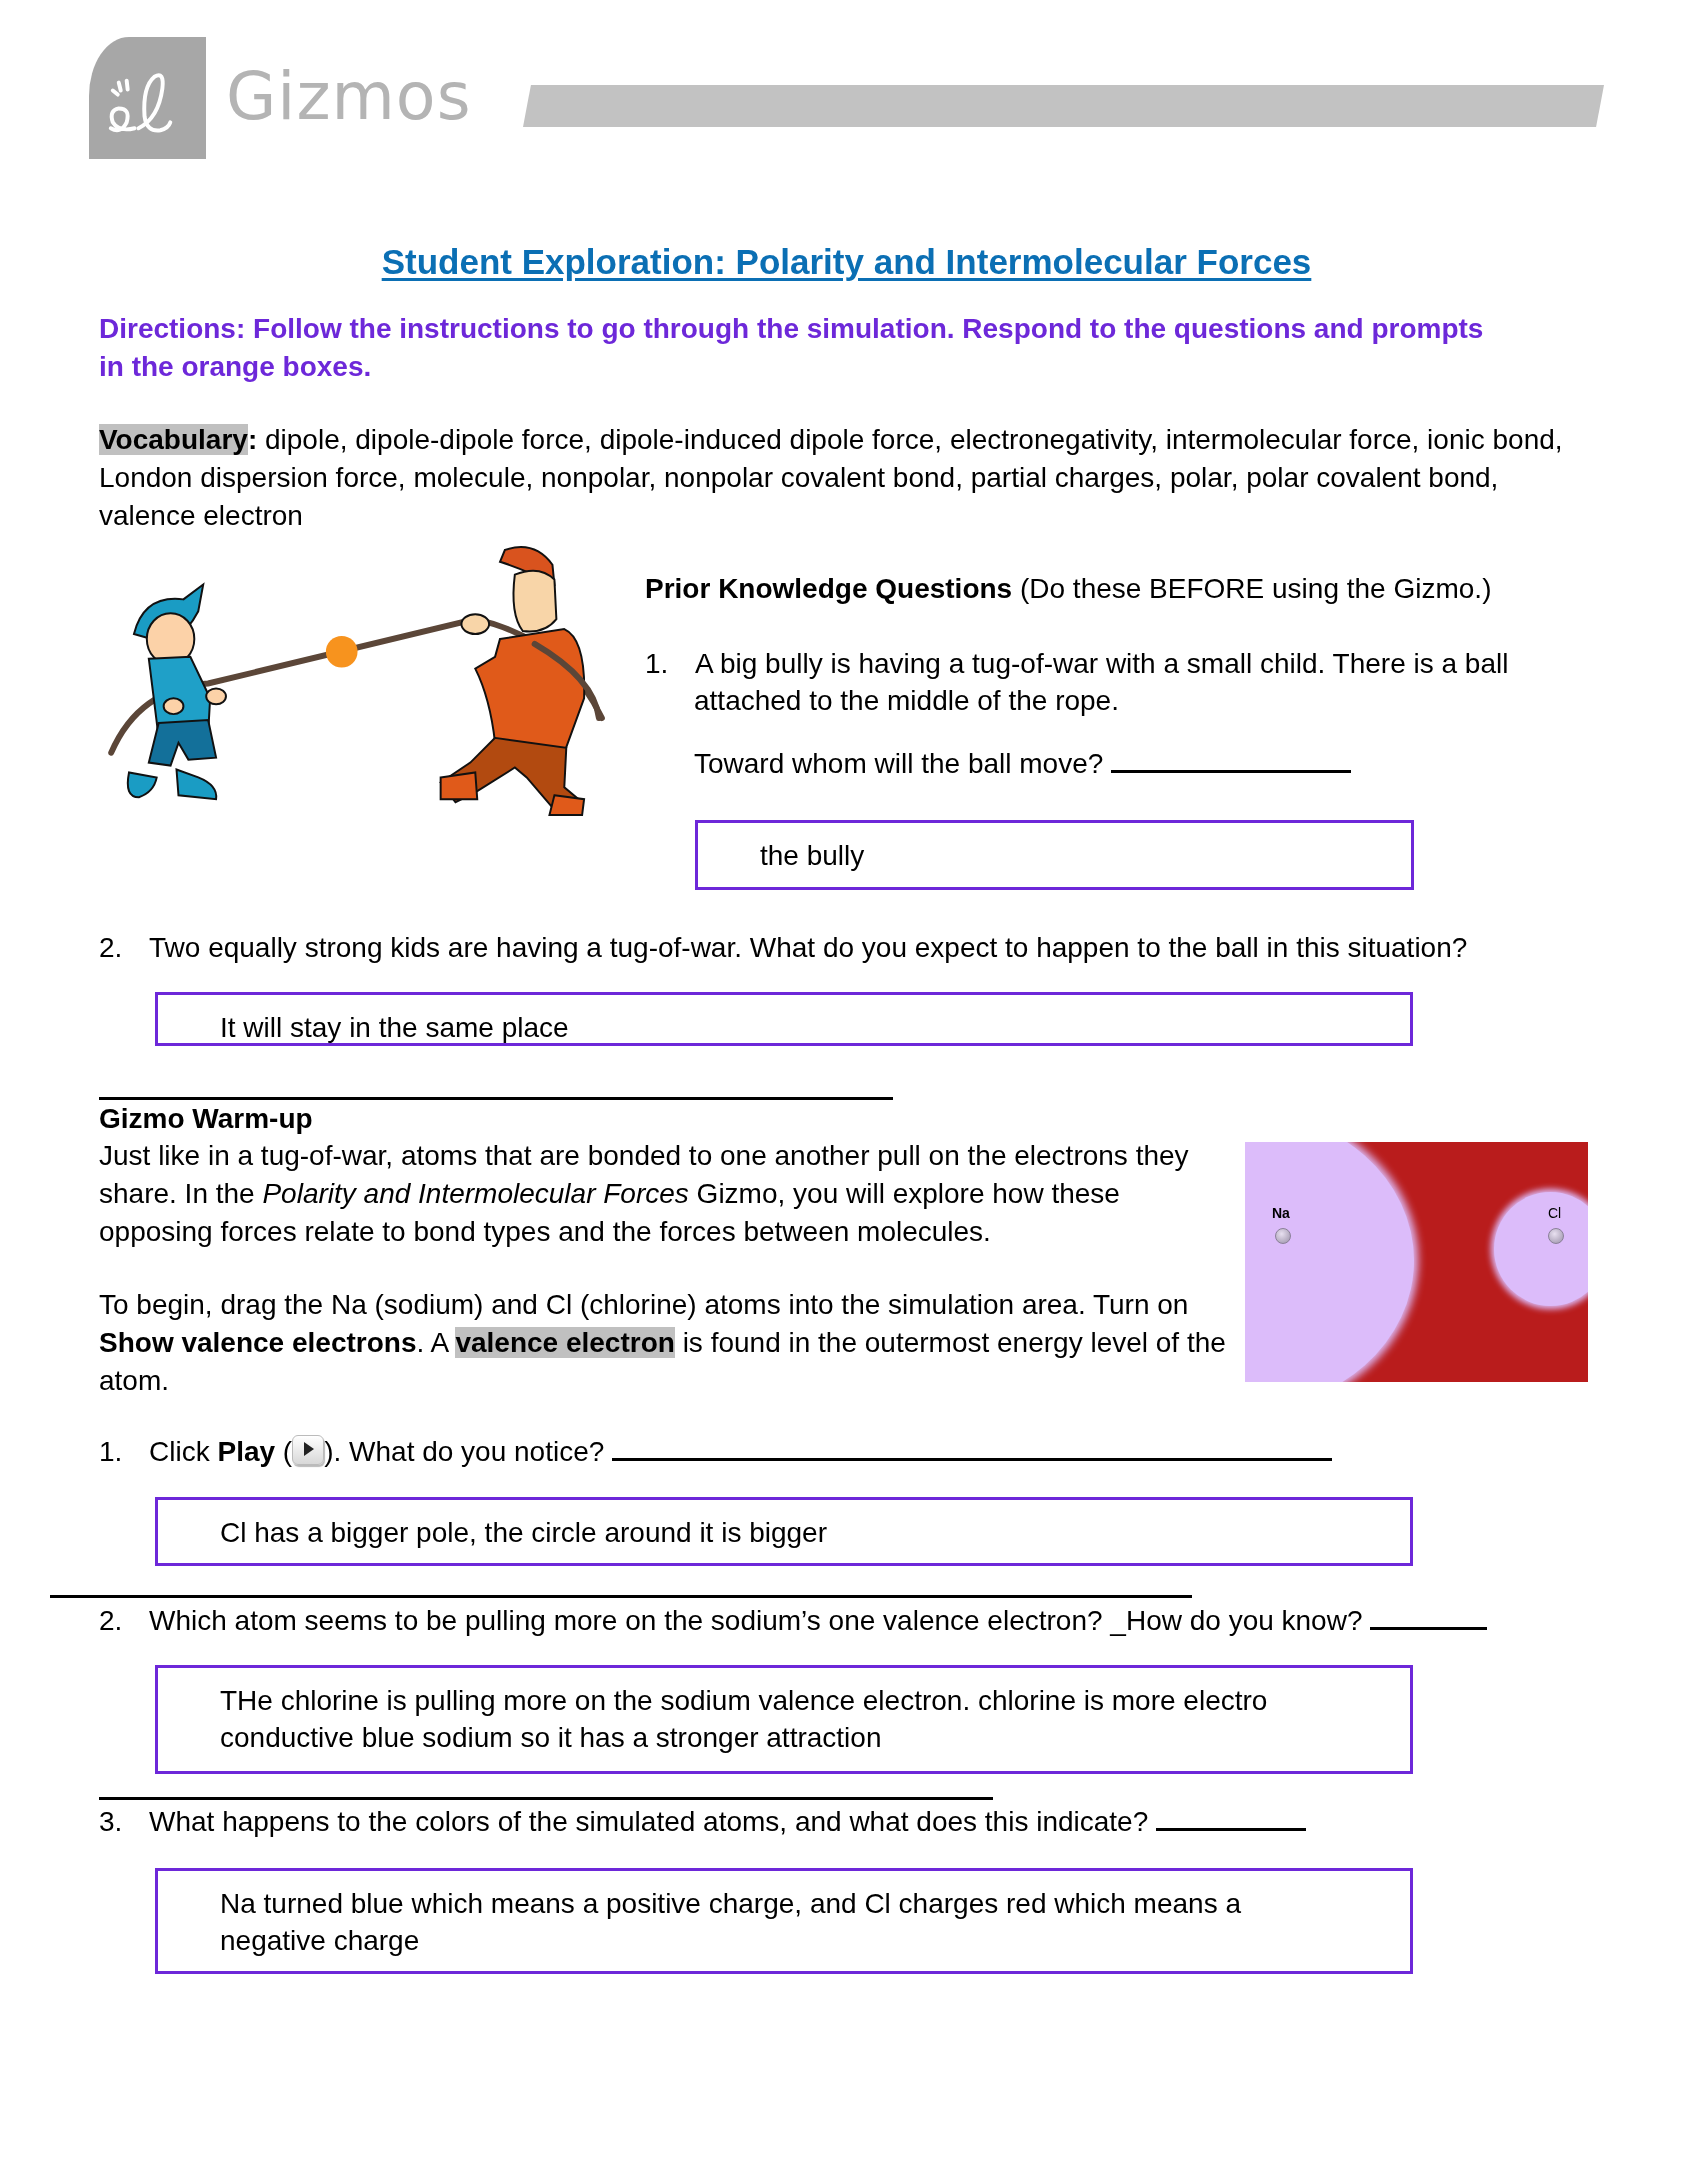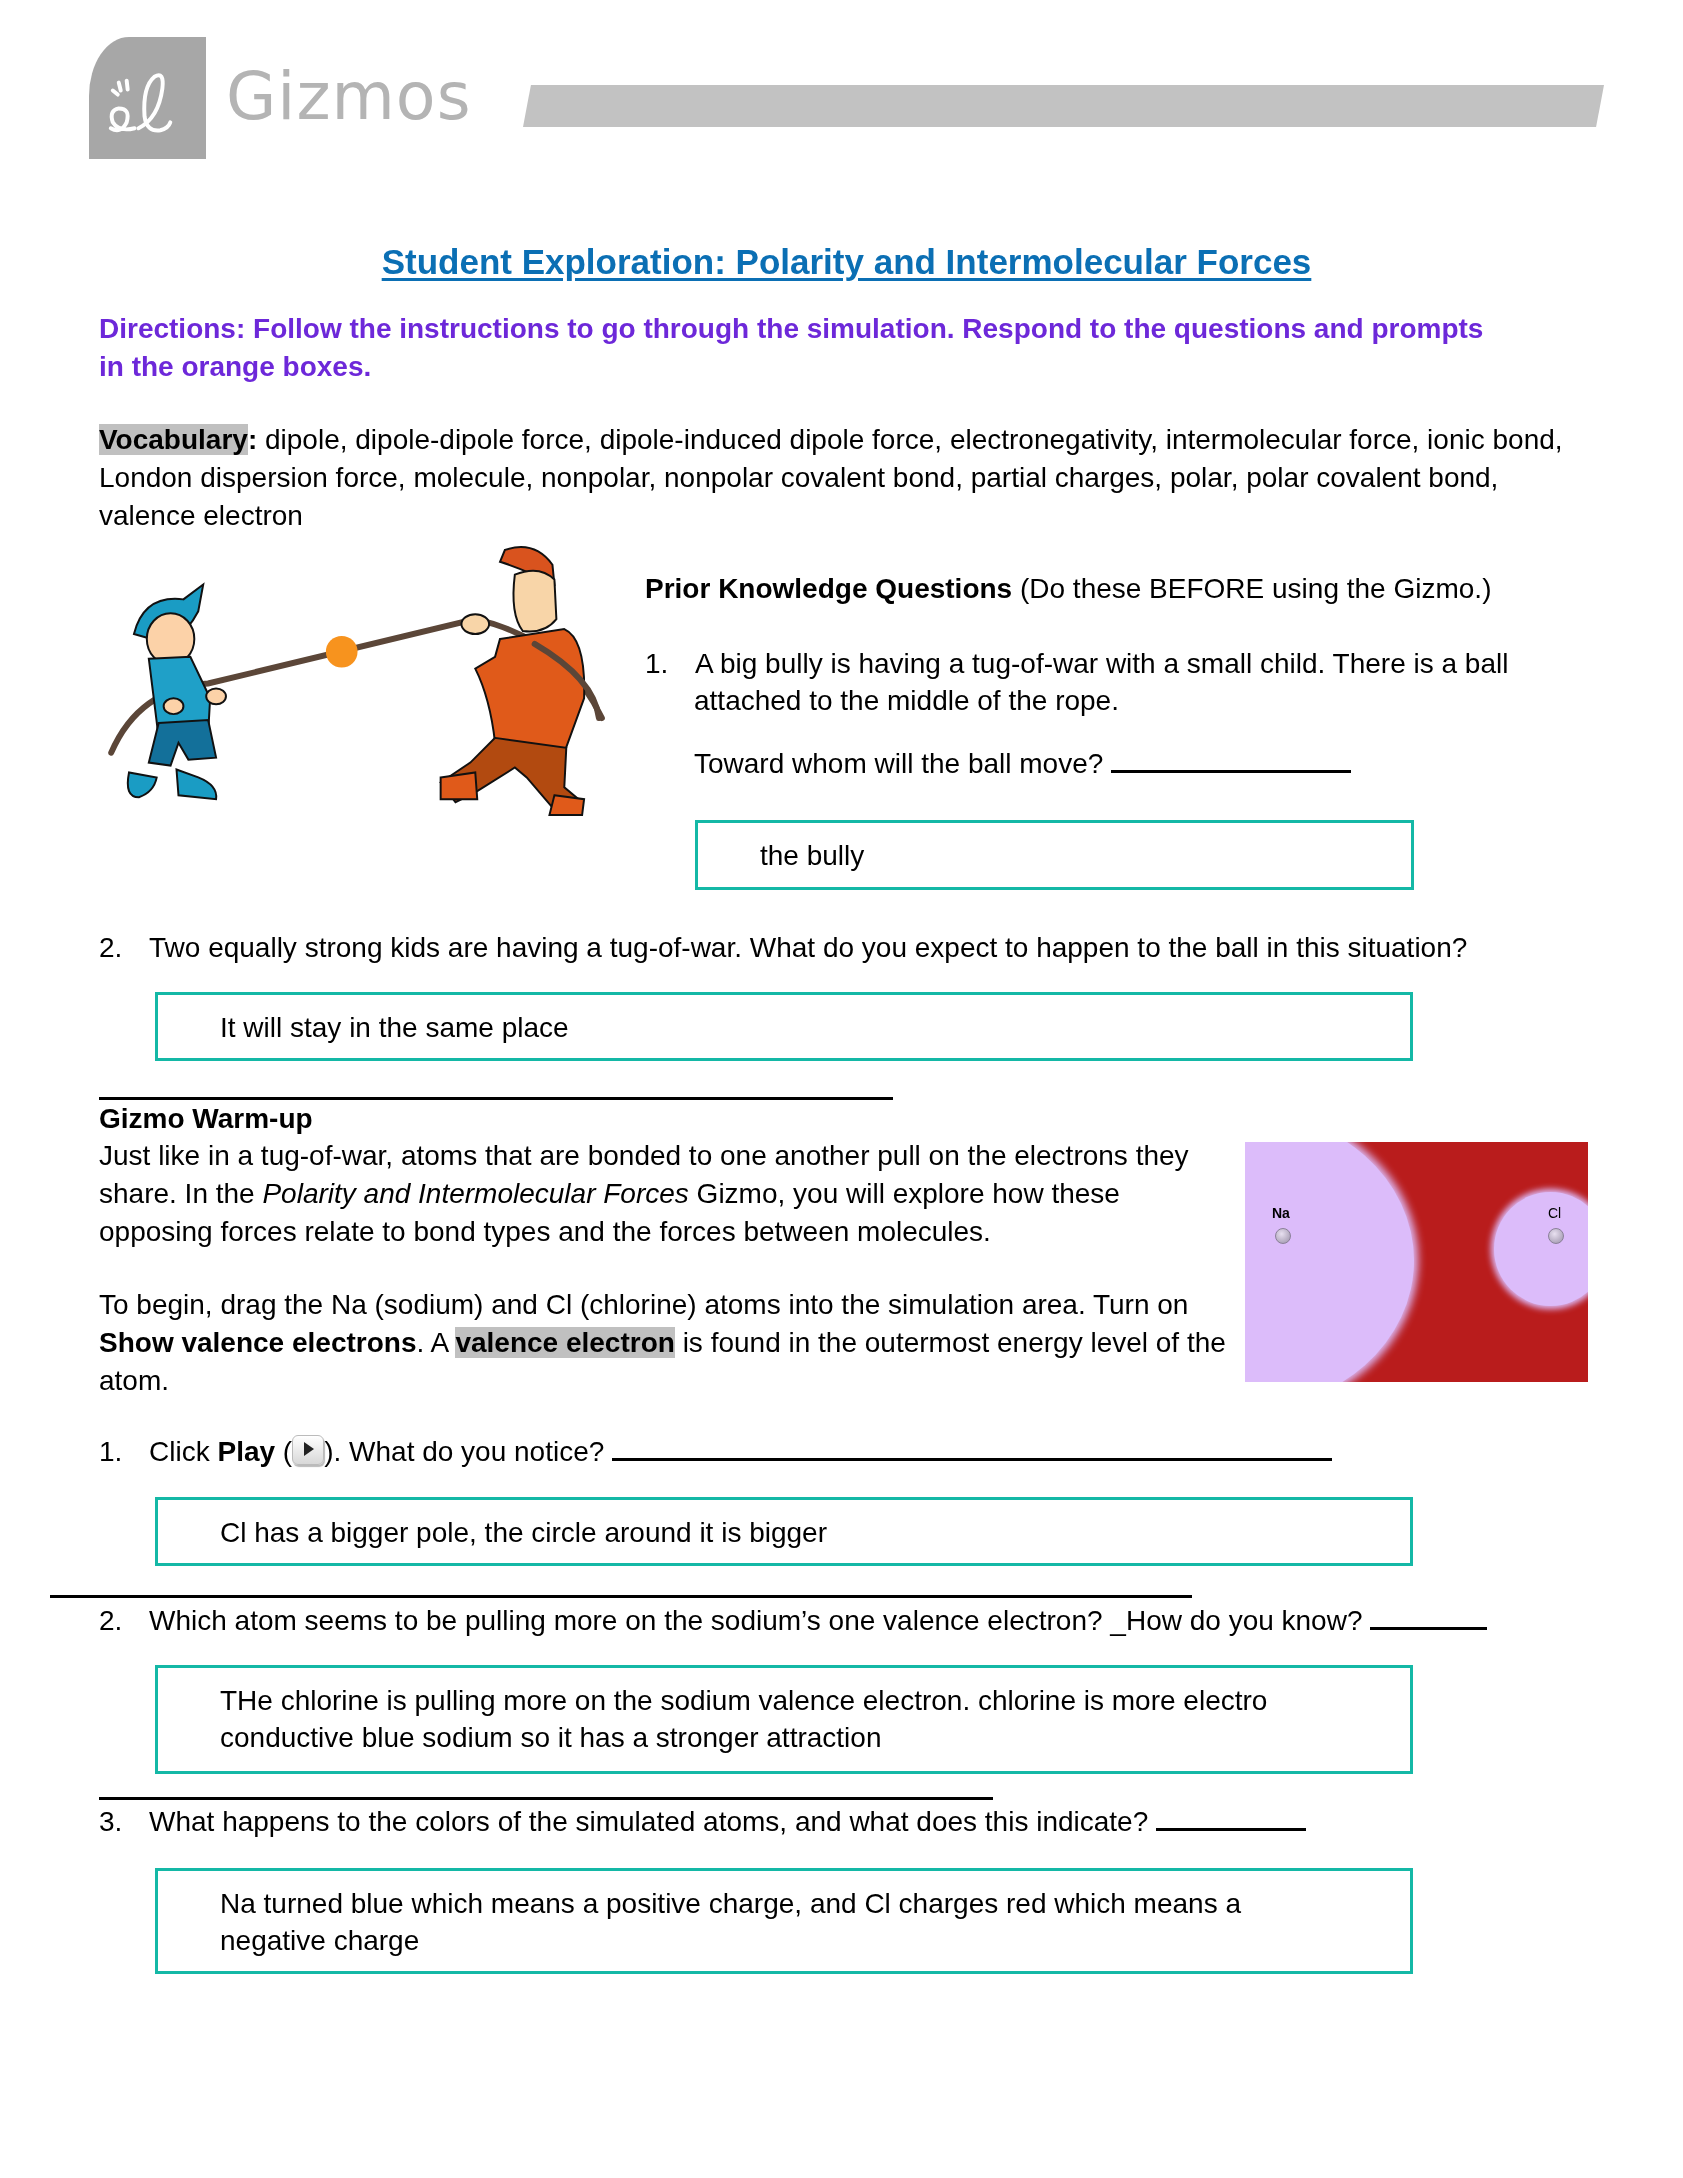--- a/index.html
+++ b/index.html
@@ -27,21 +27,21 @@
   
   #tug-image { left:99px; top:540px; width:525px; height:277px; }
 
   #pk-heading { left:645px; top:570px; }
   .num { display:inline-block; width:50px; }
   #pk-q1 { left:645px; top:645px; }
   #pk-q1b { left:694px; top:682px; }
   #pk-toward { left:694px; top:745px; }
   .blank { display:inline-block; border-bottom:3px solid #000; vertical-align:baseline; height:4px; }
 
-  .answer-box { position:absolute; border:3px solid #14b8a6; box-sizing:border-box; background:#fff; }
+  .answer-box { position:absolute; border:3px solid #6d28d9; box-sizing:border-box; background:#fff; }
   .answer-text { position:absolute; left:62px; font-size:28px; line-height:38px; }
 
   #pk-q2 { left:99px; top:929px; }
 
   .rule { position:absolute; height:3px; background:#000; }
 
   #warm-heading { left:99px; top:1100px; font-weight:bold; }
   #warm-p1 { left:99px; top:1137px; width:1139px; white-space:normal; }
   #warm-p2 { left:99px; top:1286px; width:1139px; white-space:normal; }
 
@@ -111,21 +111,21 @@
 <div class="abs txt" id="pk-q1"><span class="num">1.</span><span>A big bully is having a tug-of-war with a small child. There is a ball</span></div>
 <div class="abs txt" id="pk-q1b">attached to the middle of the rope.</div>
 <div class="abs txt" id="pk-toward"><span>Toward whom will the ball move?</span> <span class="blank" style="width:240px;"></span></div>
 
 <div class="answer-box" style="left:695px; top:820px; width:719px; height:70px;">
   <div class="answer-text" style="top:14px;">the bully</div>
 </div>
 
 <div class="abs txt" id="pk-q2"><span class="num">2.</span><span>Two equally strong kids are having a tug-of-war. What do you expect to happen to the ball in this situation?</span></div>
 
-<div class="answer-box" style="left:155px; top:992px; width:1258px; height:69px;">
+<div class="answer-box" style="left:155px; top:992px; width:1258px; height:54px;">
   <div class="answer-text" style="top:14px;">It will stay in the same place</div>
 </div>
 
 <div class="rule" style="left:99px; top:1097px; width:794px;"></div>
 <div class="abs txt" id="warm-heading">Gizmo Warm-up</div>
 <div class="abs txt" id="warm-p1"><span>Just like in a tug-of-war, atoms that are bonded to one another pull on the electrons they share. In the </span><i>Polarity and Intermolecular Forces</i><span> Gizmo, you will explore how these opposing forces relate to bond types and the forces between molecules.</span></div>
 <div class="abs txt" id="warm-p2"><span>To begin, drag the Na (sodium) and Cl (chlorine) atoms into the simulation area. Turn on </span><b>Show valence electrons</b><span>. A </span><span class="b hl">valence electron</span><span> is found in the outermost energy level of the atom.</span></div>
 
 <div class="abs" id="sim-image">
   <div class="abs" style="left:-168px; top:-30px; width:337px; height:297px; border-radius:50%; background:#dcbcfa; box-shadow:0 0 8px 4px #dcbcfa;"></div>

